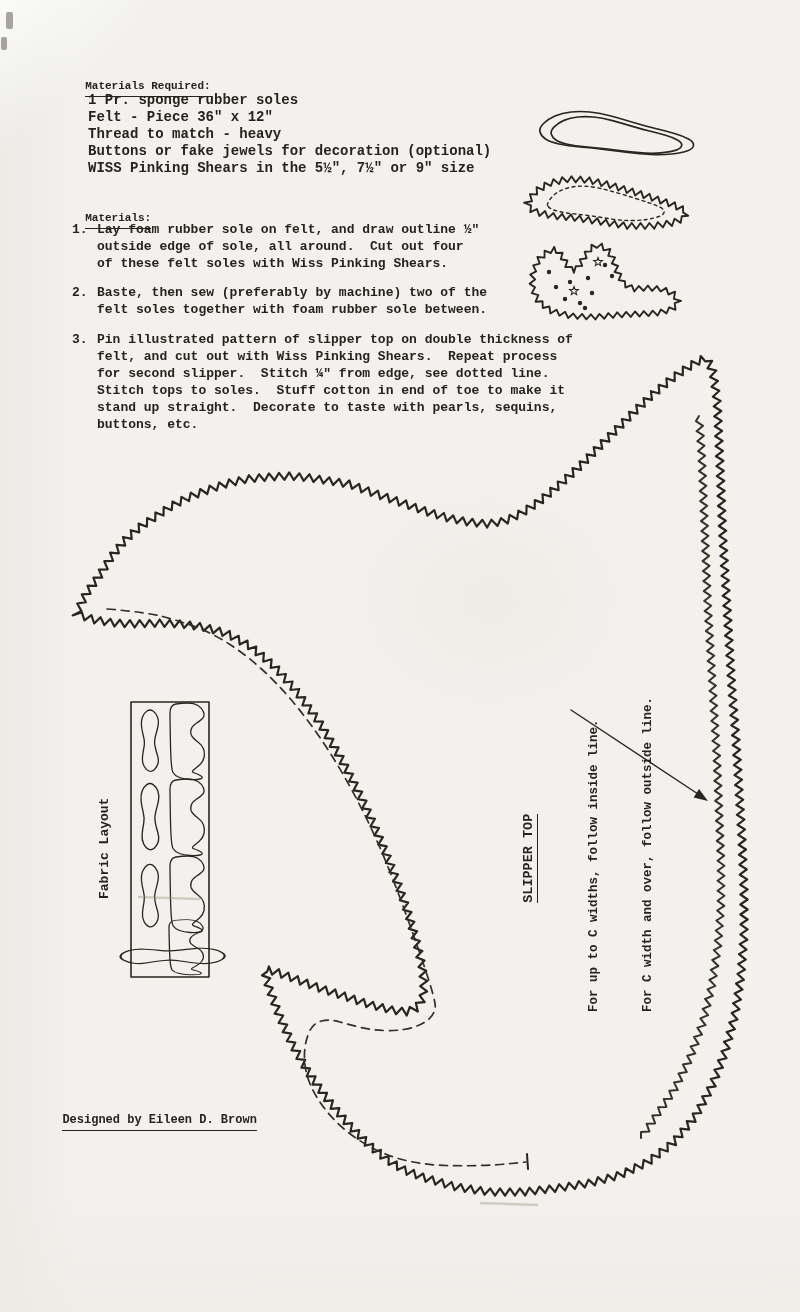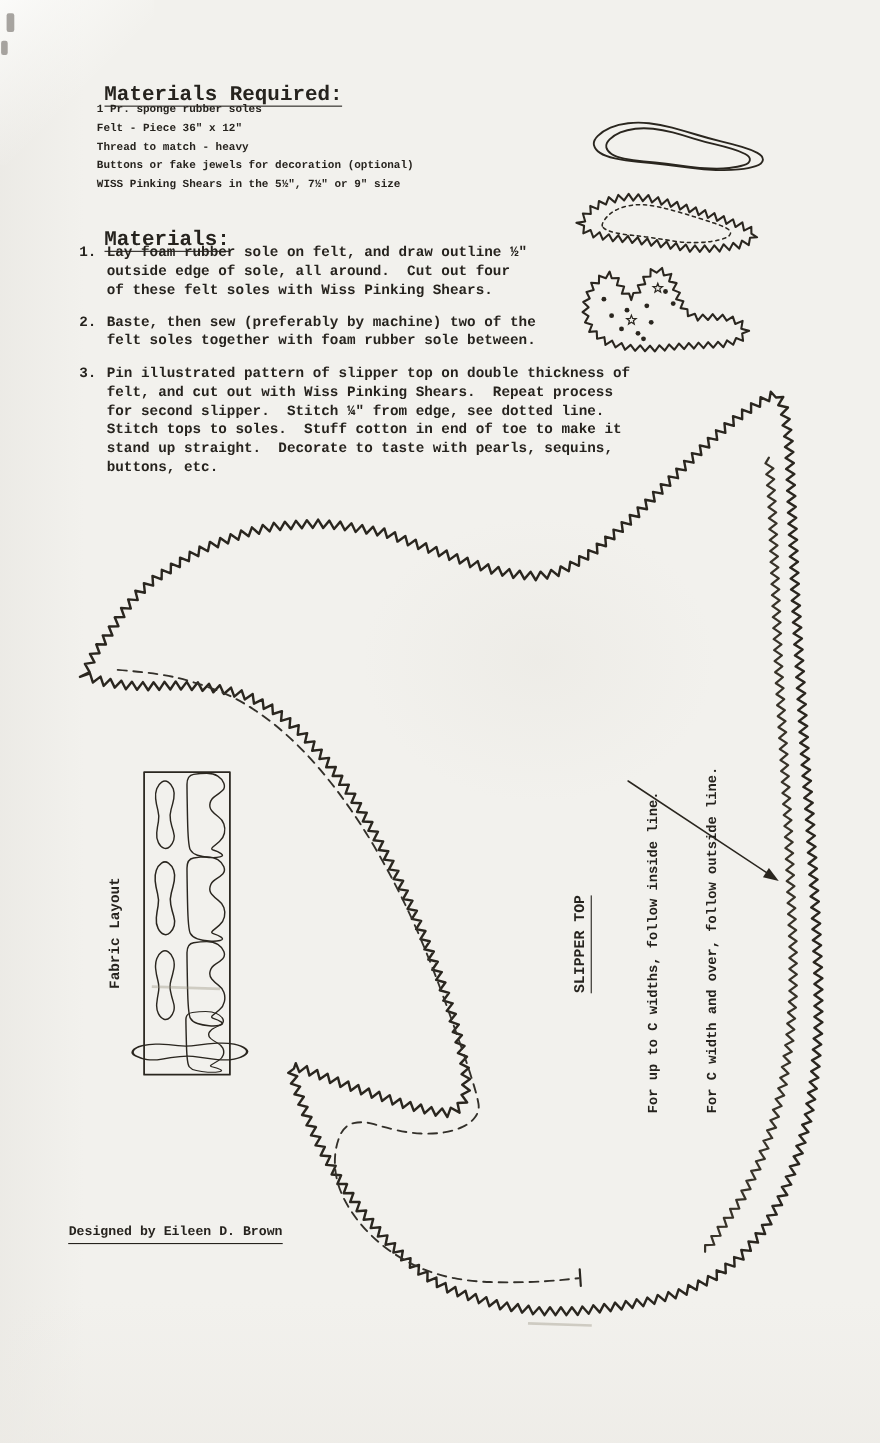--- a/index.html
+++ b/index.html
@@ -12,22 +12,22 @@
   .shade{position:absolute;pointer-events:none}
   #shade-left{left:0;top:0;width:90px;height:1312px;
     background:linear-gradient(90deg,#e7e5e0 0%,rgba(231,229,224,0) 85%);opacity:.55}
   #shade-corner{left:0;top:0;width:140px;height:150px;
     background:linear-gradient(135deg,#fbfbf9 0%,rgba(251,251,249,0) 55%)}
   #shade-mid{left:330px;top:470px;width:320px;height:260px;border-radius:50%;
     background:radial-gradient(closest-side,#e9e7e1,rgba(233,231,225,0));opacity:.5}
   #shade-bottom{left:0;top:1150px;width:800px;height:162px;
     background:linear-gradient(0deg,#eceae5 0%,rgba(236,234,229,0) 80%);opacity:.6}
 
-  .txt{position:absolute;white-space:pre;font-weight:bold;font-size:10px;line-height:17px}
-  .heading{font-size:19px}
+  .txt{position:absolute;white-space:pre;font-weight:bold;font-size:14px;line-height:17px}
+  .heading{font-size:11px}
   .underline{border-bottom:1.6px solid #26231e;padding-bottom:1px;display:inline-block}
   .step{position:absolute;display:flex;font-weight:bold;font-size:13px;line-height:17px}
   .step .num{width:25px;flex:none;white-space:pre}
   .step .body{white-space:pre}
   .rot{position:absolute;transform-origin:0 0;transform:rotate(-90deg);font-weight:bold;white-space:pre}
   #fit-notes{font-size:12.5px;line-height:18px}
   #slipper-top-label{font-size:13.5px}
   #fabric-label{font-size:13px}
   #credit{font-size:12px}
 

